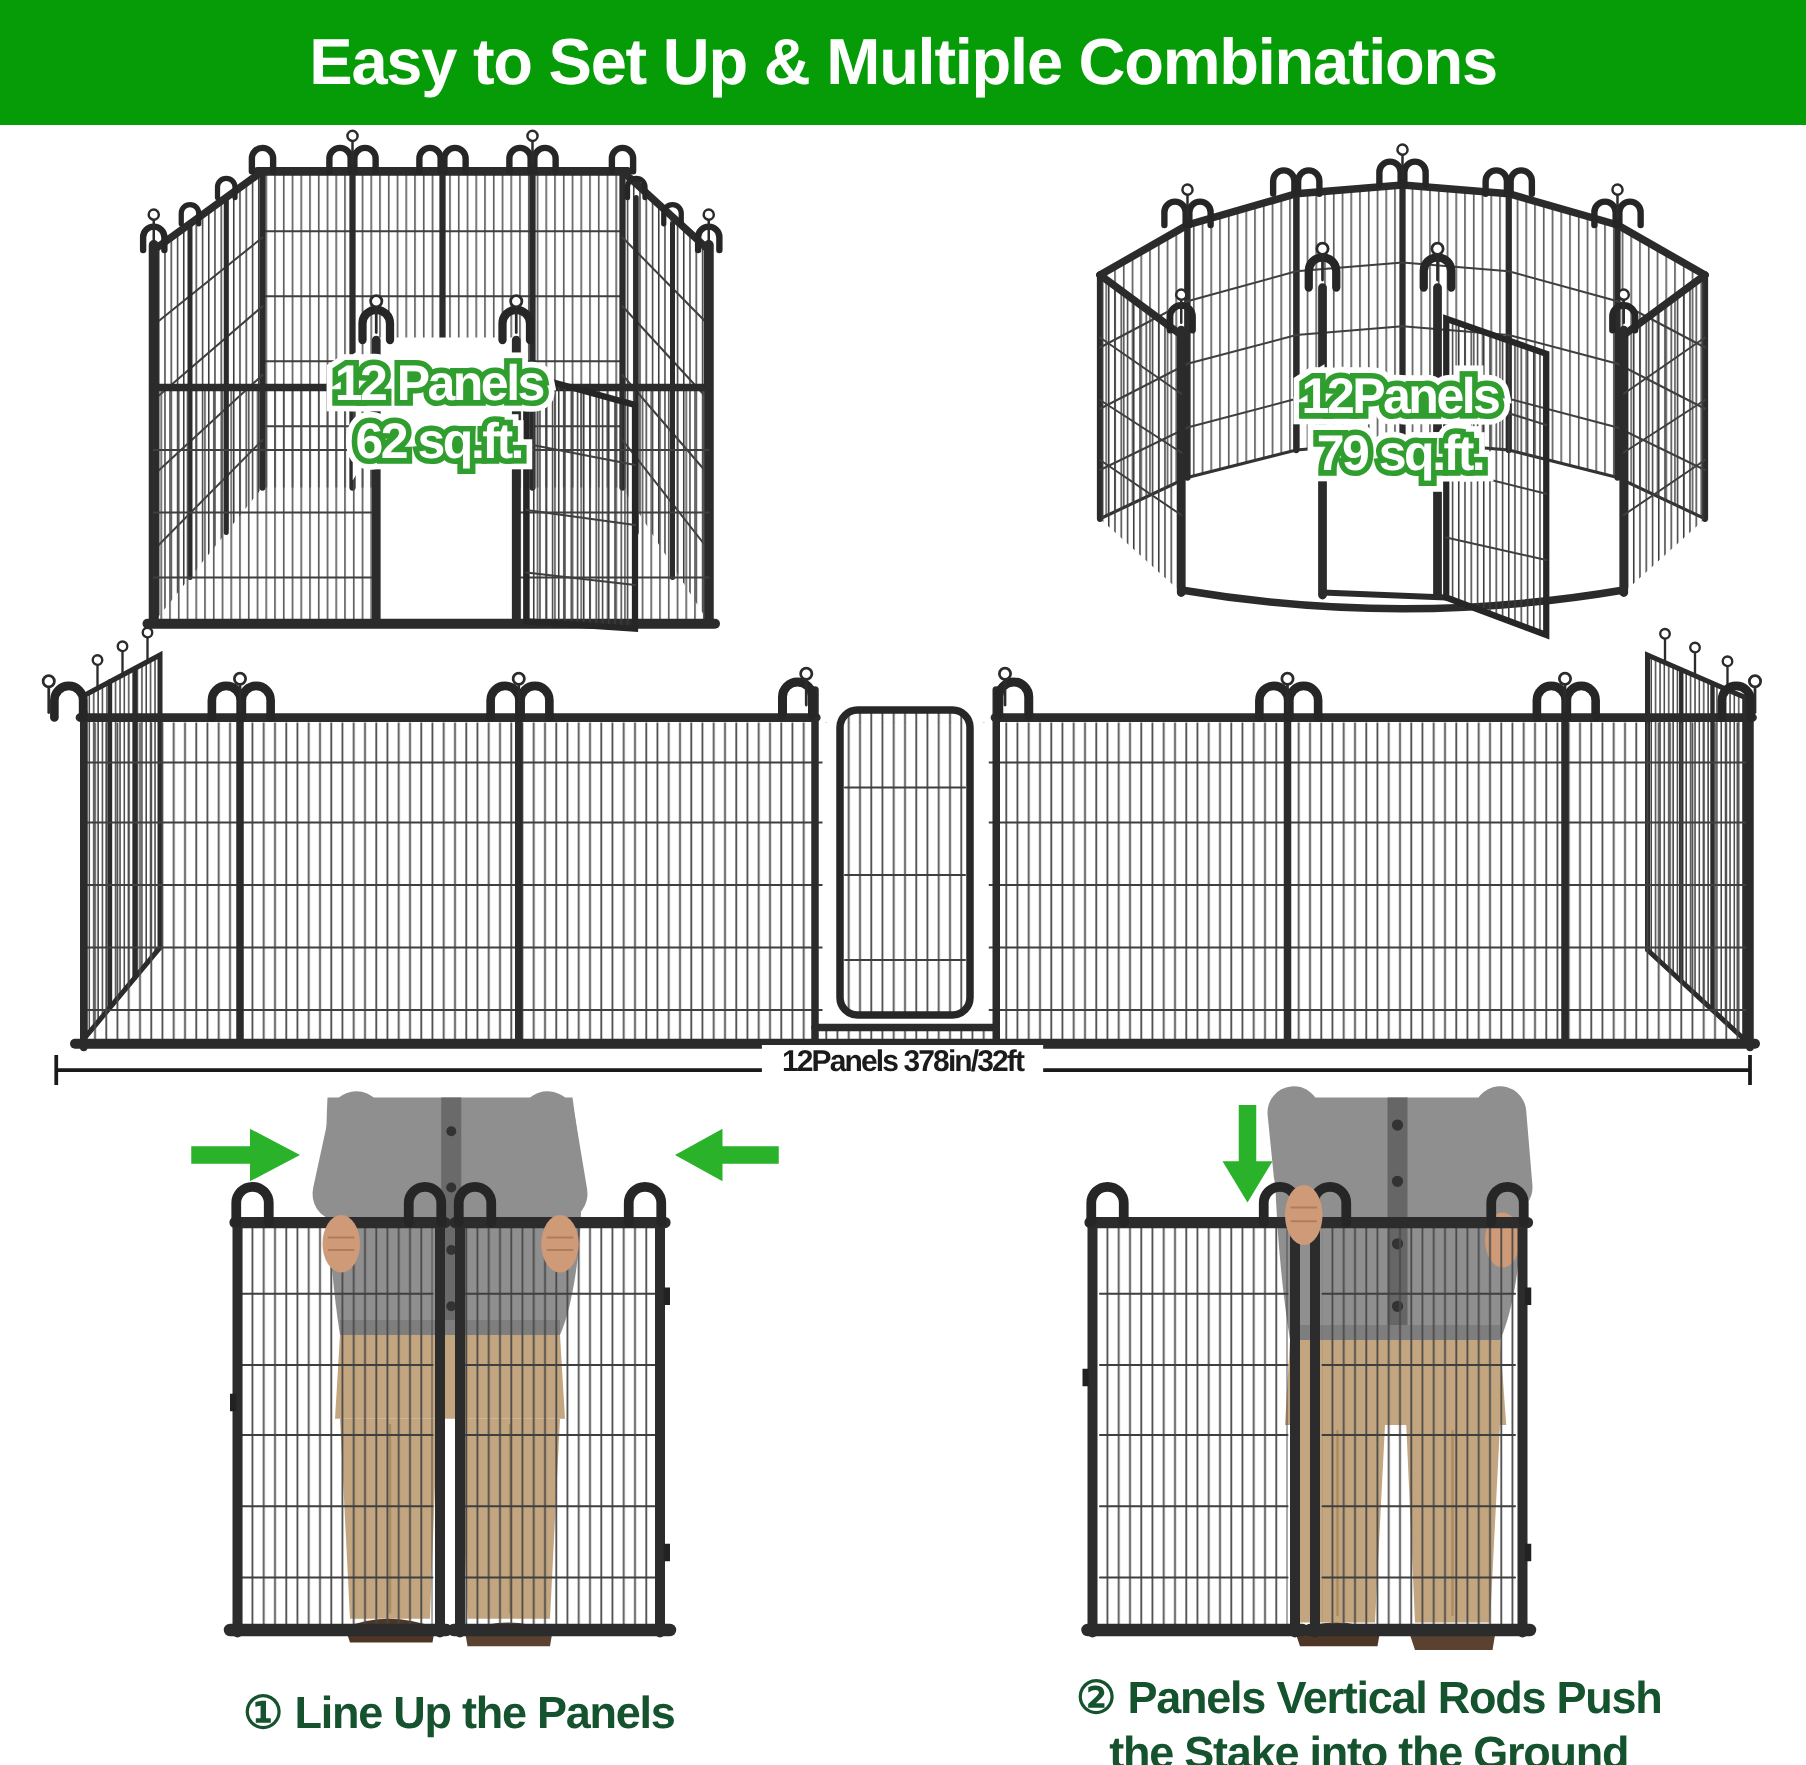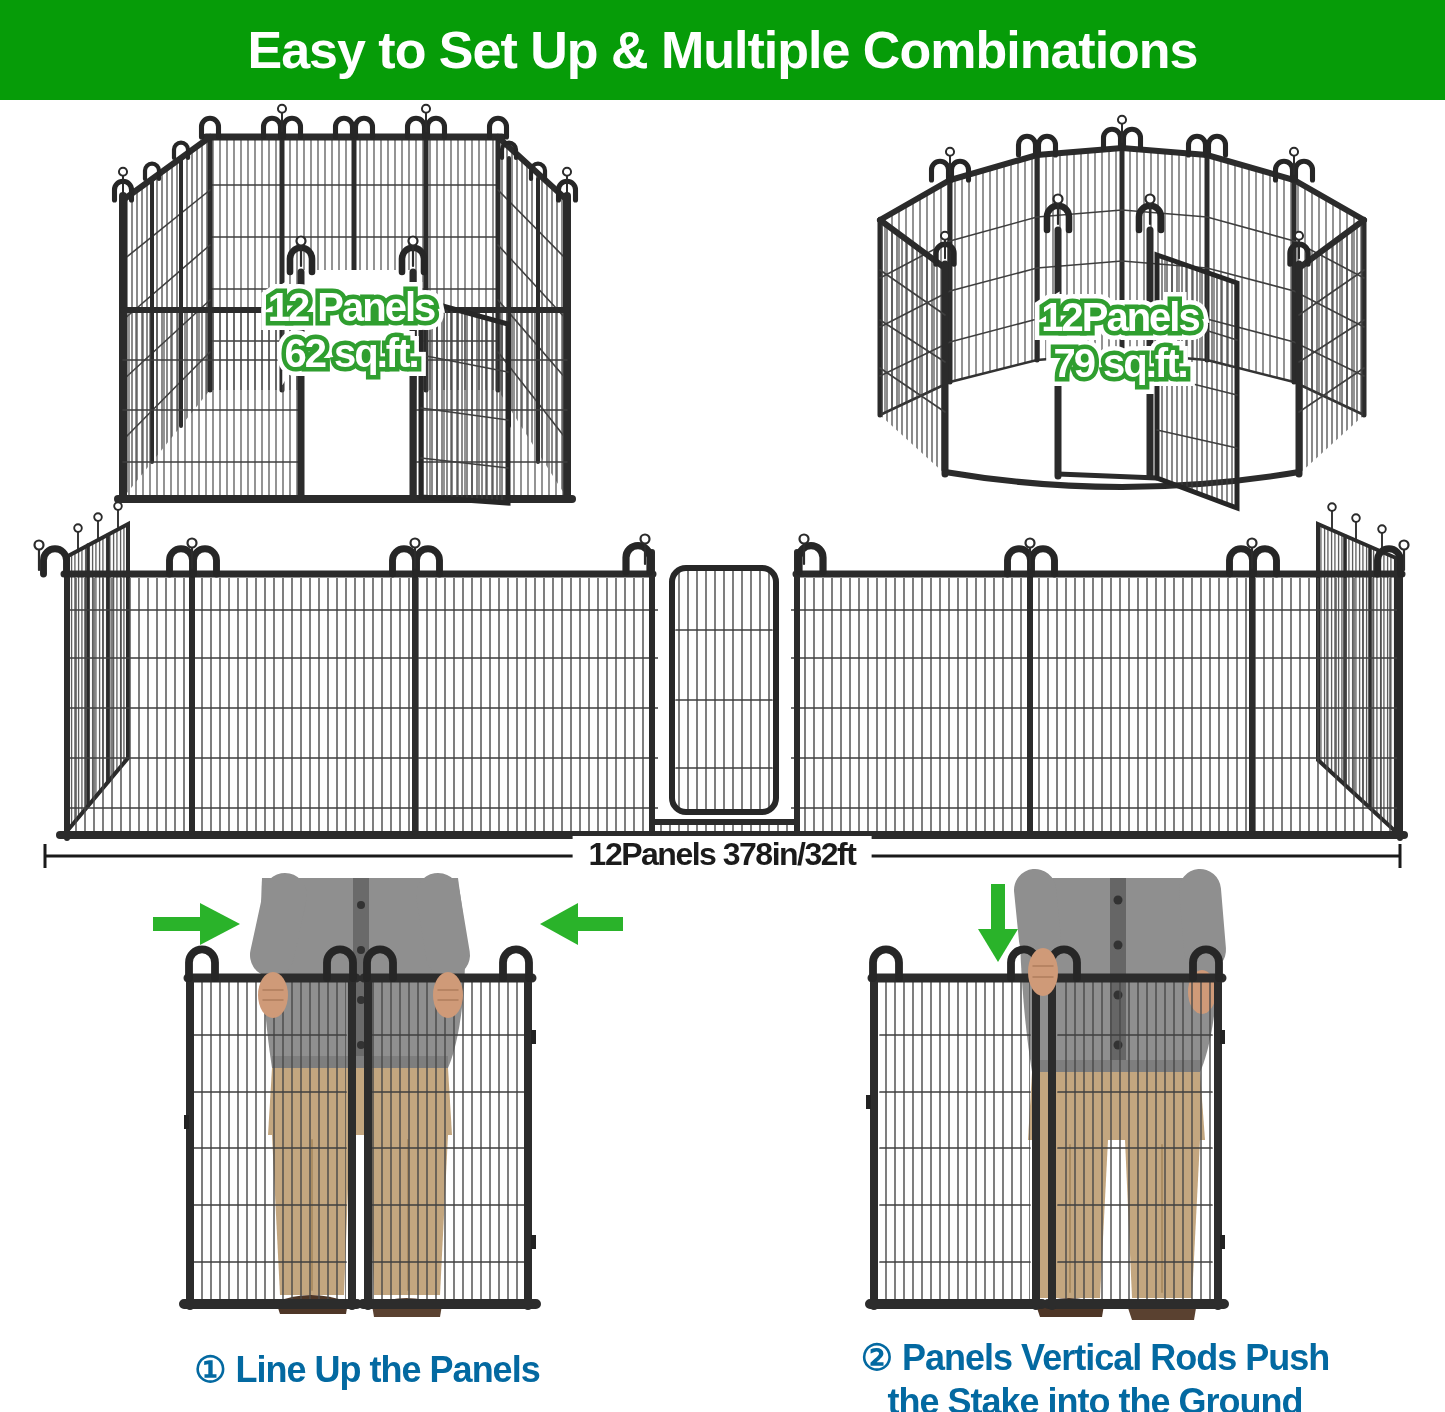--- a/index.html
+++ b/index.html
@@ -15,23 +15,23 @@
   .pen-label{position:absolute;transform:translateX(-50%);text-align:center;}
   .olt{position:relative;height:46px;line-height:46px;font-size:40px;font-weight:bold;letter-spacing:-2px;white-space:nowrap;}
   .olt span{position:absolute;left:50%;transform:translateX(-50%);top:16px;}
   .olt .halo{color:#fff;-webkit-text-stroke:18px #ffffff;}
   .olt .stroke{color:#2f9e2f;-webkit-text-stroke:9px #2f9e2f;
        text-shadow:3px 0 0 #2f9e2f,-3px 0 0 #2f9e2f,0 3px 0 #2f9e2f,0 -3px 0 #2f9e2f,
                    2px 2px 0 #2f9e2f,-2px 2px 0 #2f9e2f,2px -2px 0 #2f9e2f,-2px -2px 0 #2f9e2f;}
   .olt .fill{color:#ffffff;}
   
   .dim-label{position:absolute;transform:translateX(-50%);background:#ffffff;padding:0 16px;
-             font-size:32px;font-weight:bold;letter-spacing:-1.5px;color:#1b1b1b;white-space:nowrap;}
-  
-  .caption{position:absolute;transform:translateX(-50%);color:#0369a1;font-weight:bold;
+             font-size:24px;font-weight:bold;letter-spacing:-1.5px;color:#1b1b1b;white-space:nowrap;}
+  
+  .caption{position:absolute;transform:translateX(-50%);color:#14532d;font-weight:bold;
            font-size:36px;letter-spacing:-1px;text-align:center;white-space:nowrap;line-height:44px;}
   .caption .badge{margin-right:10px;}
 </style>
 </head>
 <body>
 
 <div id="stage">
 
   <div class="banner">
     <span class="banner-title">Easy to Set Up &amp; Multiple Combinations</span>

